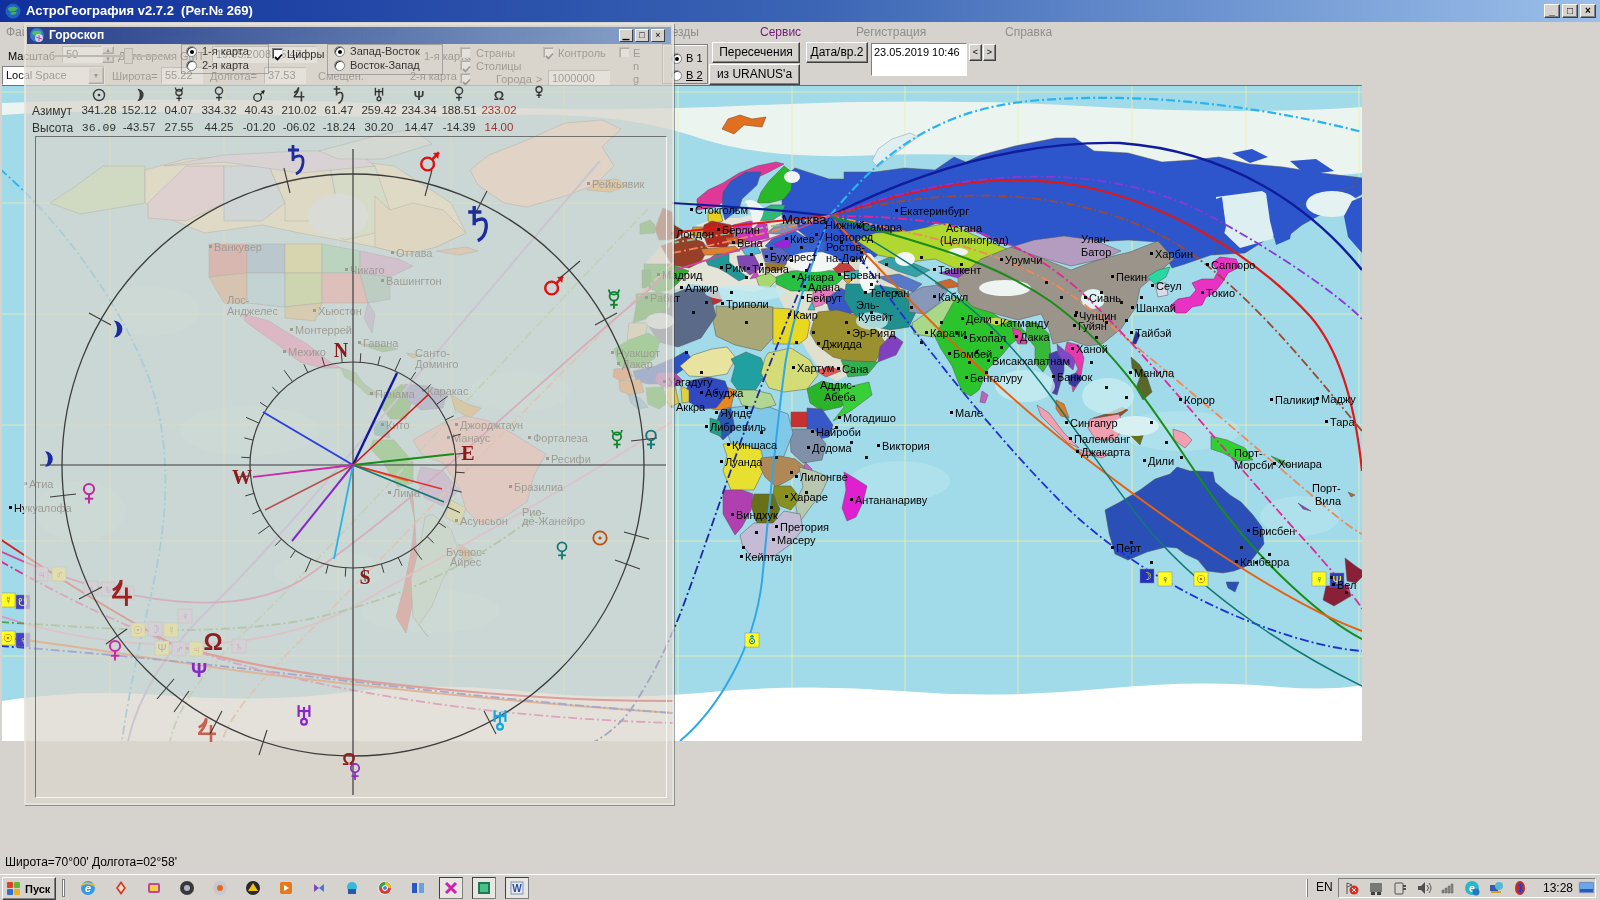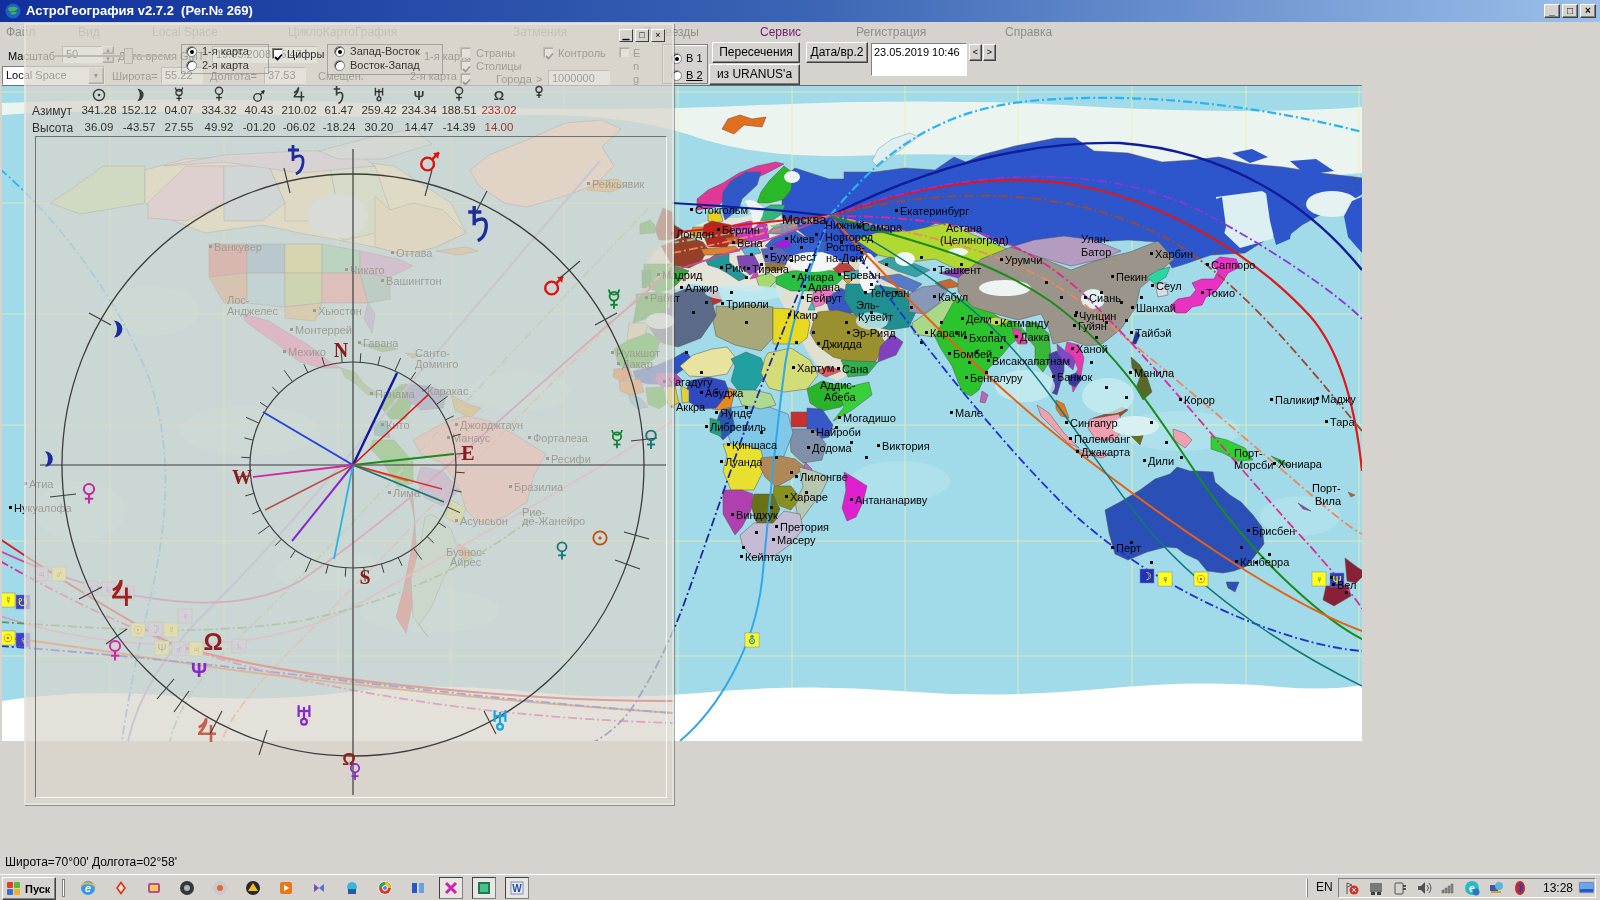--- a/index.html
+++ b/index.html
@@ -813,20 +813,29 @@
       <ellipse cx="8" cy="8" rx="5" ry="7" fill="#c82828"></ellipse>
       <path d="M6 4 L11 11 M11 5 L6 12 M8.5 3 v10" stroke="#2040c0" stroke-width="1.2"></path>
     </svg>
     <div style="position:absolute;left:1543px;top:6px;font-size:12px;color:#000;white-space:nowrap;">13:28</div>
     <svg style="position:absolute;left:1578px;top:5px;" width="17" height="16">
       <rect x="1" y="2" width="15" height="11" fill="#2858c0" stroke="#c0c0c0"></rect>
       <rect x="2" y="3" width="13" height="6" fill="#68a8e8"></rect>
     </svg>
   </div>
 <div style="position:absolute;left:24px;top:23px;width:650px;height:782px;background:rgba(218,214,204,0.72);border:2px solid rgba(240,240,238,0.5);box-shadow:1px 1px 0 rgba(64,64,64,0.45);">
+    <div style="position:absolute;left:1px;top:2px;width:644px;height:17px;background:linear-gradient(90deg,rgba(16,44,130,0.88),rgba(125,156,200,0.88));">
+      <svg style="position:absolute;left:3px;top:1px" width="15" height="15">
+        <circle cx="7" cy="7" r="7" fill="#3878d0"></circle>
+        <path d="M2 4 Q7 1 12 4 Q10 8 7 7 Q3 9 2 4Z" fill="#50c060"></path>
+        <circle cx="9" cy="10" r="4" fill="#e8e8f0" opacity="0.85"></circle>
+        <path d="M6 9 L12 11 M9 7 L9 13" stroke="#c04898" stroke-width="1"></path>
+      </svg>
+      <div style="position:absolute;left:22px;top:1px;font-size:12px;font-weight:bold;color:#fff;">Гороскоп</div>
+    </div>
     <div style="position:absolute;left:593px;top:4px;width:14px;height:13px;background:#d6d3ce;border:1px solid #fff;border-right-color:#404040;border-bottom-color:#404040;font-size:9px;text-align:center;line-height:11px;color:#000;">▁</div>
     <div style="position:absolute;left:609px;top:4px;width:14px;height:13px;background:#d6d3ce;border:1px solid #fff;border-right-color:#404040;border-bottom-color:#404040;font-size:9px;text-align:center;line-height:11px;color:#000;">□</div>
     <div style="position:absolute;left:625px;top:4px;width:14px;height:13px;background:#d6d3ce;border:1px solid #fff;border-right-color:#404040;border-bottom-color:#404040;font-size:9px;text-align:center;line-height:11px;color:#000;">×</div>
     <div style="position:absolute;left:155px;top:19px;width:88px;height:30px;border:1px solid rgba(128,128,128,0.6);"></div>
     <div style="position:absolute;left:160px;top:21px;width:11px;height:11px;border-radius:50%;background:#fff;border:1px solid #808080;box-shadow:inset 1px 1px 0 #404040;">
       <div style="position:absolute;left:3px;top:3px;width:4px;height:4px;border-radius:50%;background:#000;"></div>
     </div>
     <div style="position:absolute;left:176px;top:20px;font-size:11px;color:rgba(10,10,10,0.8);white-space:nowrap;">1-я карта</div>
     <div style="position:absolute;left:160px;top:35px;width:11px;height:11px;border-radius:50%;background:#fff;border:1px solid #808080;box-shadow:inset 1px 1px 0 #404040;"></div>
     <div style="position:absolute;left:176px;top:34px;font-size:11px;color:rgba(10,10,10,0.8);white-space:nowrap;">2-я карта</div>
@@ -877,24 +886,24 @@
     <div style="position:absolute;left:89px;top:79px;width:48px;text-align:center;font-size:11.5px;color:rgba(10,10,10,0.82);">152.12</div>
     <div style="position:absolute;left:129px;top:79px;width:48px;text-align:center;font-size:11.5px;color:rgba(10,10,10,0.82);">04.07</div>
     <div style="position:absolute;left:169px;top:79px;width:48px;text-align:center;font-size:11.5px;color:rgba(10,10,10,0.82);">334.32</div>
     <div style="position:absolute;left:209px;top:79px;width:48px;text-align:center;font-size:11.5px;color:rgba(10,10,10,0.82);">40.43</div>
     <div style="position:absolute;left:249px;top:79px;width:48px;text-align:center;font-size:11.5px;color:rgba(10,10,10,0.82);">210.02</div>
     <div style="position:absolute;left:289px;top:79px;width:48px;text-align:center;font-size:11.5px;color:rgba(10,10,10,0.82);">61.47</div>
     <div style="position:absolute;left:329px;top:79px;width:48px;text-align:center;font-size:11.5px;color:rgba(10,10,10,0.82);">259.42</div>
     <div style="position:absolute;left:369px;top:79px;width:48px;text-align:center;font-size:11.5px;color:rgba(10,10,10,0.82);">234.34</div>
     <div style="position:absolute;left:409px;top:79px;width:48px;text-align:center;font-size:11.5px;color:rgba(10,10,10,0.82);">188.51</div>
     <div style="position:absolute;left:449px;top:79px;width:48px;text-align:center;font-size:11.5px;color:rgba(150,20,20,0.85);">233.02</div>
-    <div style="position:absolute;left:49px;top:96px;width:48px;text-align:center;font-size:11.5px;color:rgba(10,10,10,0.82);">36.09</div>
+    <div style="position:absolute;left:49px;top:96px;width:48px;text-align:center;font-size:11.5px;color:rgba(10,10,10,0.82);font-family:Liberation Mono, monospace;">36.09</div>
     <div style="position:absolute;left:89px;top:96px;width:48px;text-align:center;font-size:11.5px;color:rgba(10,10,10,0.82);">-43.57</div>
     <div style="position:absolute;left:129px;top:96px;width:48px;text-align:center;font-size:11.5px;color:rgba(10,10,10,0.82);">27.55</div>
-    <div style="position:absolute;left:169px;top:96px;width:48px;text-align:center;font-size:11.5px;color:rgba(10,10,10,0.82);">49.92</div>
+    <div style="position:absolute;left:169px;top:96px;width:48px;text-align:center;font-size:11.5px;color:rgba(10,10,10,0.82);">44.25</div>
     <div style="position:absolute;left:209px;top:96px;width:48px;text-align:center;font-size:11.5px;color:rgba(10,10,10,0.82);">-01.20</div>
     <div style="position:absolute;left:249px;top:96px;width:48px;text-align:center;font-size:11.5px;color:rgba(10,10,10,0.82);">-06.02</div>
     <div style="position:absolute;left:289px;top:96px;width:48px;text-align:center;font-size:11.5px;color:rgba(10,10,10,0.82);">-18.24</div>
     <div style="position:absolute;left:329px;top:96px;width:48px;text-align:center;font-size:11.5px;color:rgba(10,10,10,0.82);">30.20</div>
     <div style="position:absolute;left:369px;top:96px;width:48px;text-align:center;font-size:11.5px;color:rgba(10,10,10,0.82);">14.47</div>
     <div style="position:absolute;left:409px;top:96px;width:48px;text-align:center;font-size:11.5px;color:rgba(10,10,10,0.82);">-14.39</div>
     <div style="position:absolute;left:449px;top:96px;width:48px;text-align:center;font-size:11.5px;color:rgba(150,20,20,0.85);">14.00</div>
     <div style="position:absolute;left:9px;top:111px;width:632px;height:662px;border-top:1.5px solid rgba(90,90,90,0.8);border-left:1.5px solid rgba(90,90,90,0.8);border-right:1.5px solid rgba(255,255,255,0.8);border-bottom:1.5px solid rgba(255,255,255,0.8);"><svg width="632" height="662" viewBox="33 134 632 662">
         <circle cx="350" cy="462" r="291" fill="none" stroke="#3c3c3c" stroke-width="1.3"></circle>
         <line x1="350" y1="146" x2="350" y2="792" stroke="#3c3c3c" stroke-width="1.2"></line>

